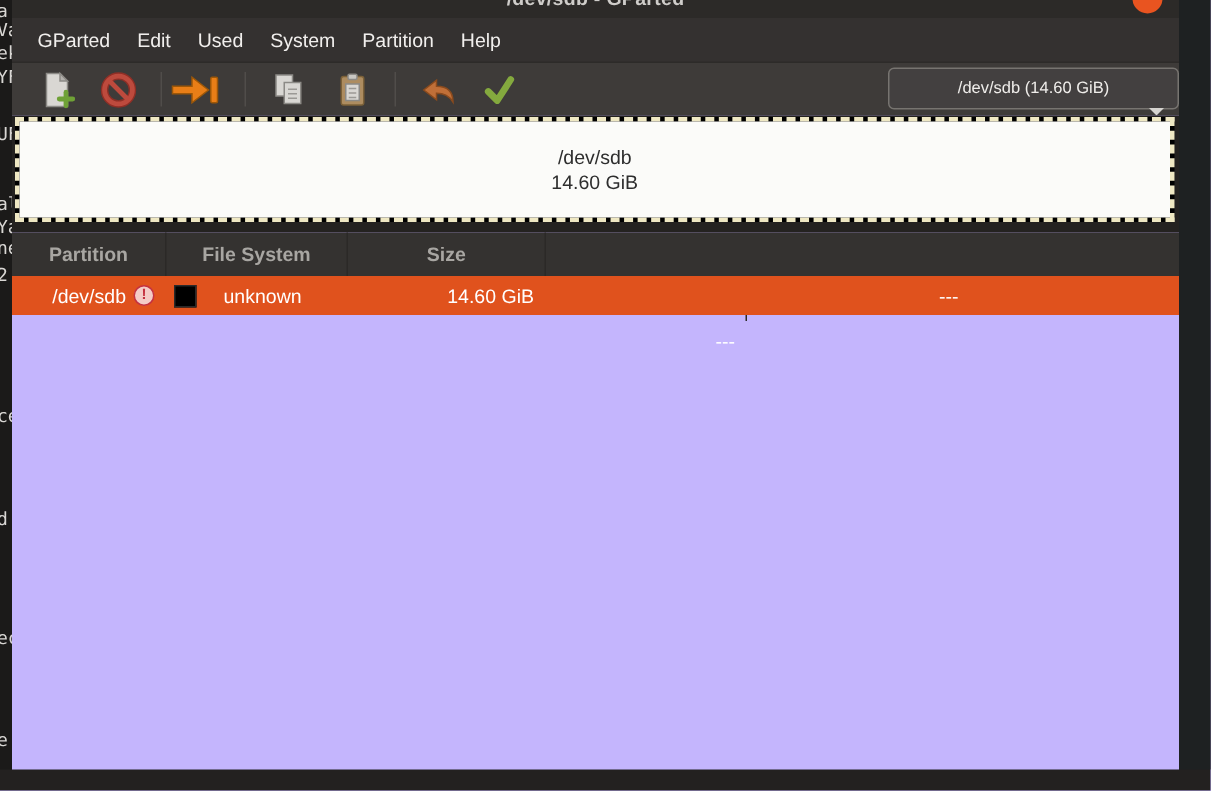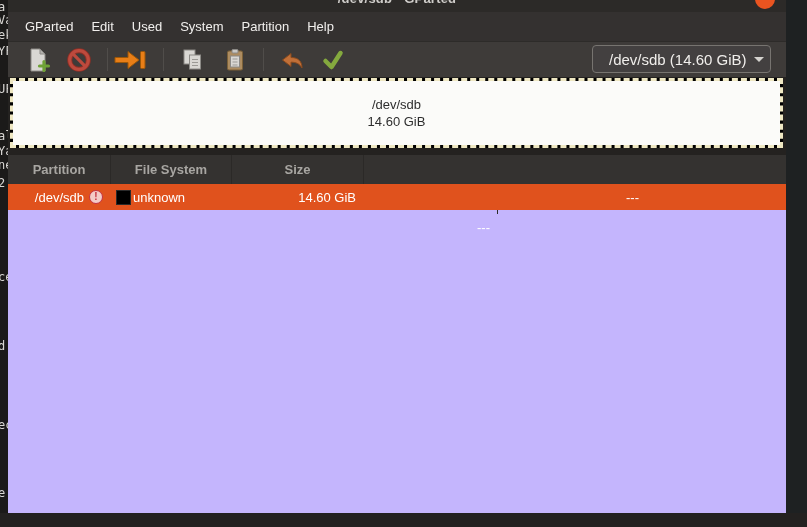--- a/index.html
+++ b/index.html
@@ -63,24 +63,24 @@
     position:absolute; top:42px; left:0; right:0; height:35px;
     background:#3E3B39;
   }
   .tb-btn {
     position:absolute; top:1px; height:33px; width:38px;
     display:flex; align-items:center; justify-content:center;
   }
   .tb-sep { position:absolute; top:6px; width:1px; height:23px; background:#504D4A; }
 
   #device-btn {
-    position:absolute; left:584px; top:3px; width:179px; height:28px;
+    position:absolute; left:584px; top:3px; width:194px; height:28px;
     background:#434040; border:1px solid #777470; border-radius:4px;
     display:flex; align-items:center; gap:7px; padding:0 9px;
-    color:#F0EEEB; font-size:15px; white-space:nowrap;
+    color:#F0EEEB; font-size:11px; white-space:nowrap;flex-direction:column;
   }
   #device-caret {
     margin-left:auto; width:0; height:0;
     border-left:5px solid transparent; border-right:5px solid transparent;
     border-top:5px solid #D5D3CF;
   }
 
   
   #viz-panel {
     position:absolute; top:77px; left:0; right:0; height:78px;
@@ -119,21 +119,21 @@
   #partition-row {
     position:absolute; top:184px; left:0; right:0; height:26px;
     background:#E0521D; color:#FFFFFF; font-size:13px;
   }
   .td {
     position:absolute; top:0; height:100%;
     display:flex; align-items:center;
   }
   .td.right { justify-content:flex-end; padding-right:8px; }
   .cell-partition { justify-content:flex-end; padding-right:8px; gap:5px; }
-  .cell-fs { justify-content:flex-start; padding-left:5px; gap:2px; }
+  .cell-fs { justify-content:flex-start; padding-left:5px; gap:18px; }
 
   #warn-badge {
     width:14px; height:14px; border-radius:50%; flex:0 0 auto;
     background:#F4CBC7; border:1px solid #C43140;
     color:#C43140; font-size:10px; font-weight:bold;
     display:flex; align-items:center; justify-content:center; line-height:1;
   }
   #fs-swatch {
     width:15px; height:15px; flex:0 0 auto;
     background:#000; border:1px solid #2A2A2A;

